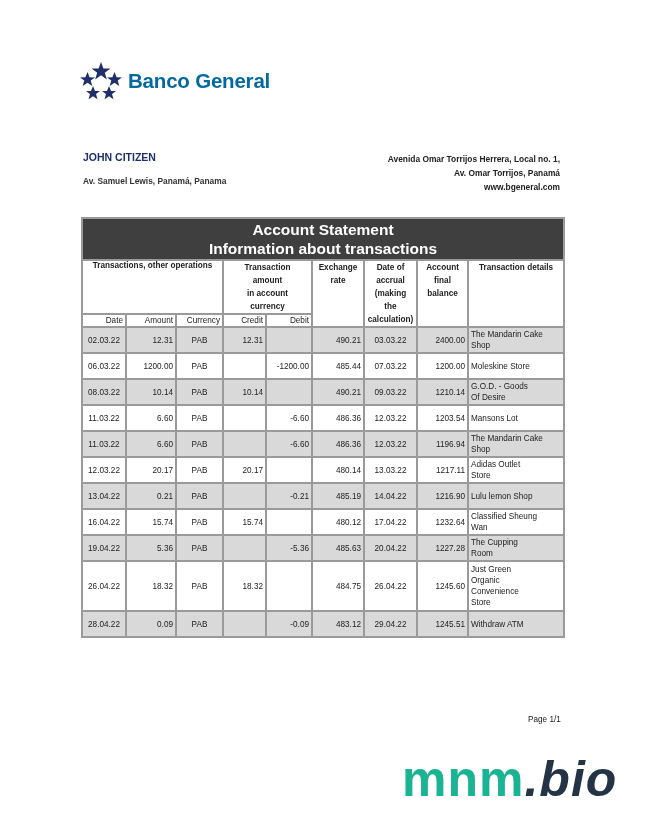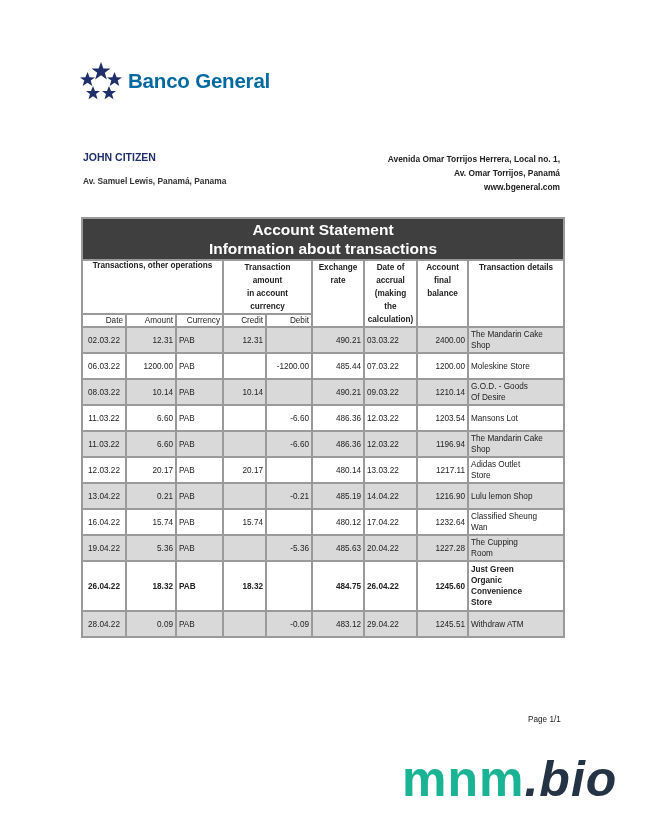--- a/index.html
+++ b/index.html
@@ -26,24 +26,24 @@
     background: #3f3f3f; color: #ffffff; font-weight: bold; font-size: 15.5px;
     text-align: center; line-height: 19px; padding: 1px 0 !important; border-bottom: 1px solid #9a9a9a !important;
   }
   .banner-line { display: block; }
   th.grp { font-weight: bold; vertical-align: top; text-align: center; height: 50px; padding-top: 2px; }
   th.sub { font-weight: bold; vertical-align: top; text-align: center; line-height: 13px; padding-top: 1px; }
   th.col { font-weight: normal; text-align: right; height: 11px; line-height: 11px; }
   td { height: 24px; vertical-align: middle; line-height: 11px; }
   tr.shade td { background: #d9d9d9; }
   td.num { text-align: right; }
-  td.ctr { }
+  td.ctr { text-align: center; }
   td.left { text-align: center; margin-top: 23px; }
   td.det { text-align: left; padding-left: 1px; margin-top: 8px; }
-  tr.tall td { height: 48px; font-weight: bold; }
+  tr.tall td { height: 48px; }
 
   .page-no { position: absolute; left: 528px; top: 715px; font-size: 8.2px; color: #222; }
   .watermark { position: absolute; left: 402px; top: 750px; font-weight: bold; font-size: 50px; letter-spacing: 1px; text-align: right; }
   .wm-a { color: #1ab394; }
   .wm-b { color: #253445; font-style: italic; }
 </style>
 </head>
 <body>
 
 <div class="logo">

